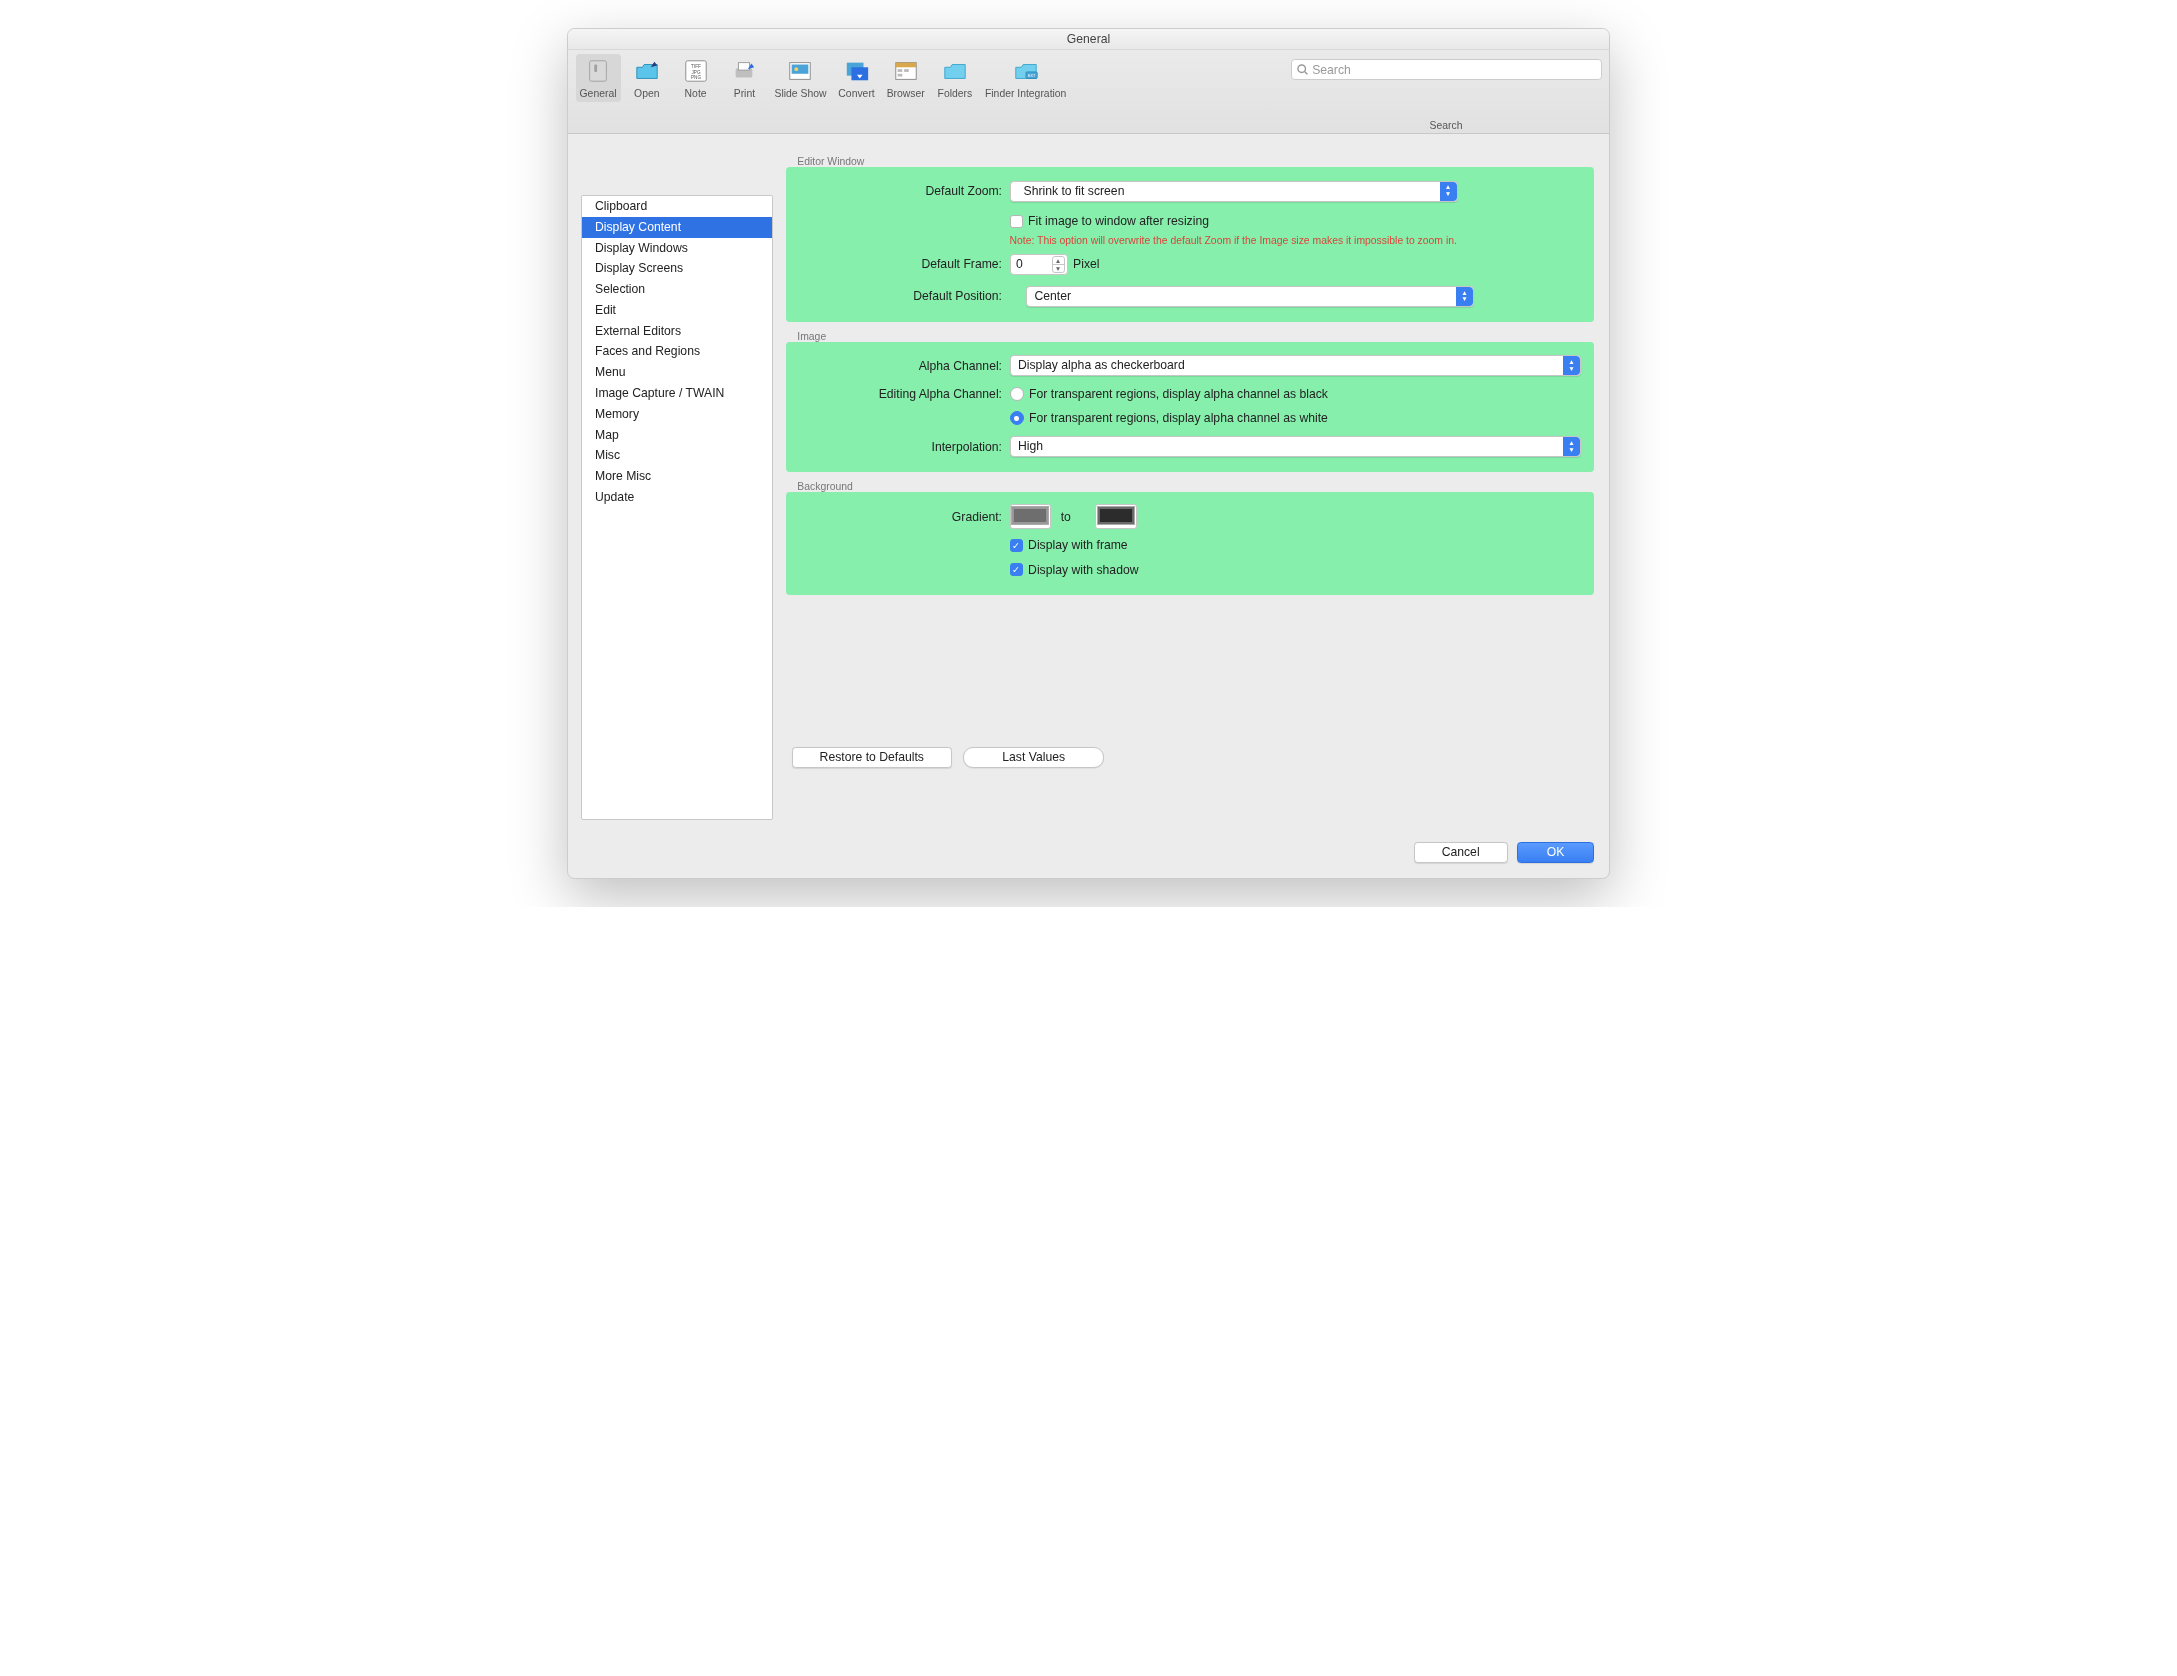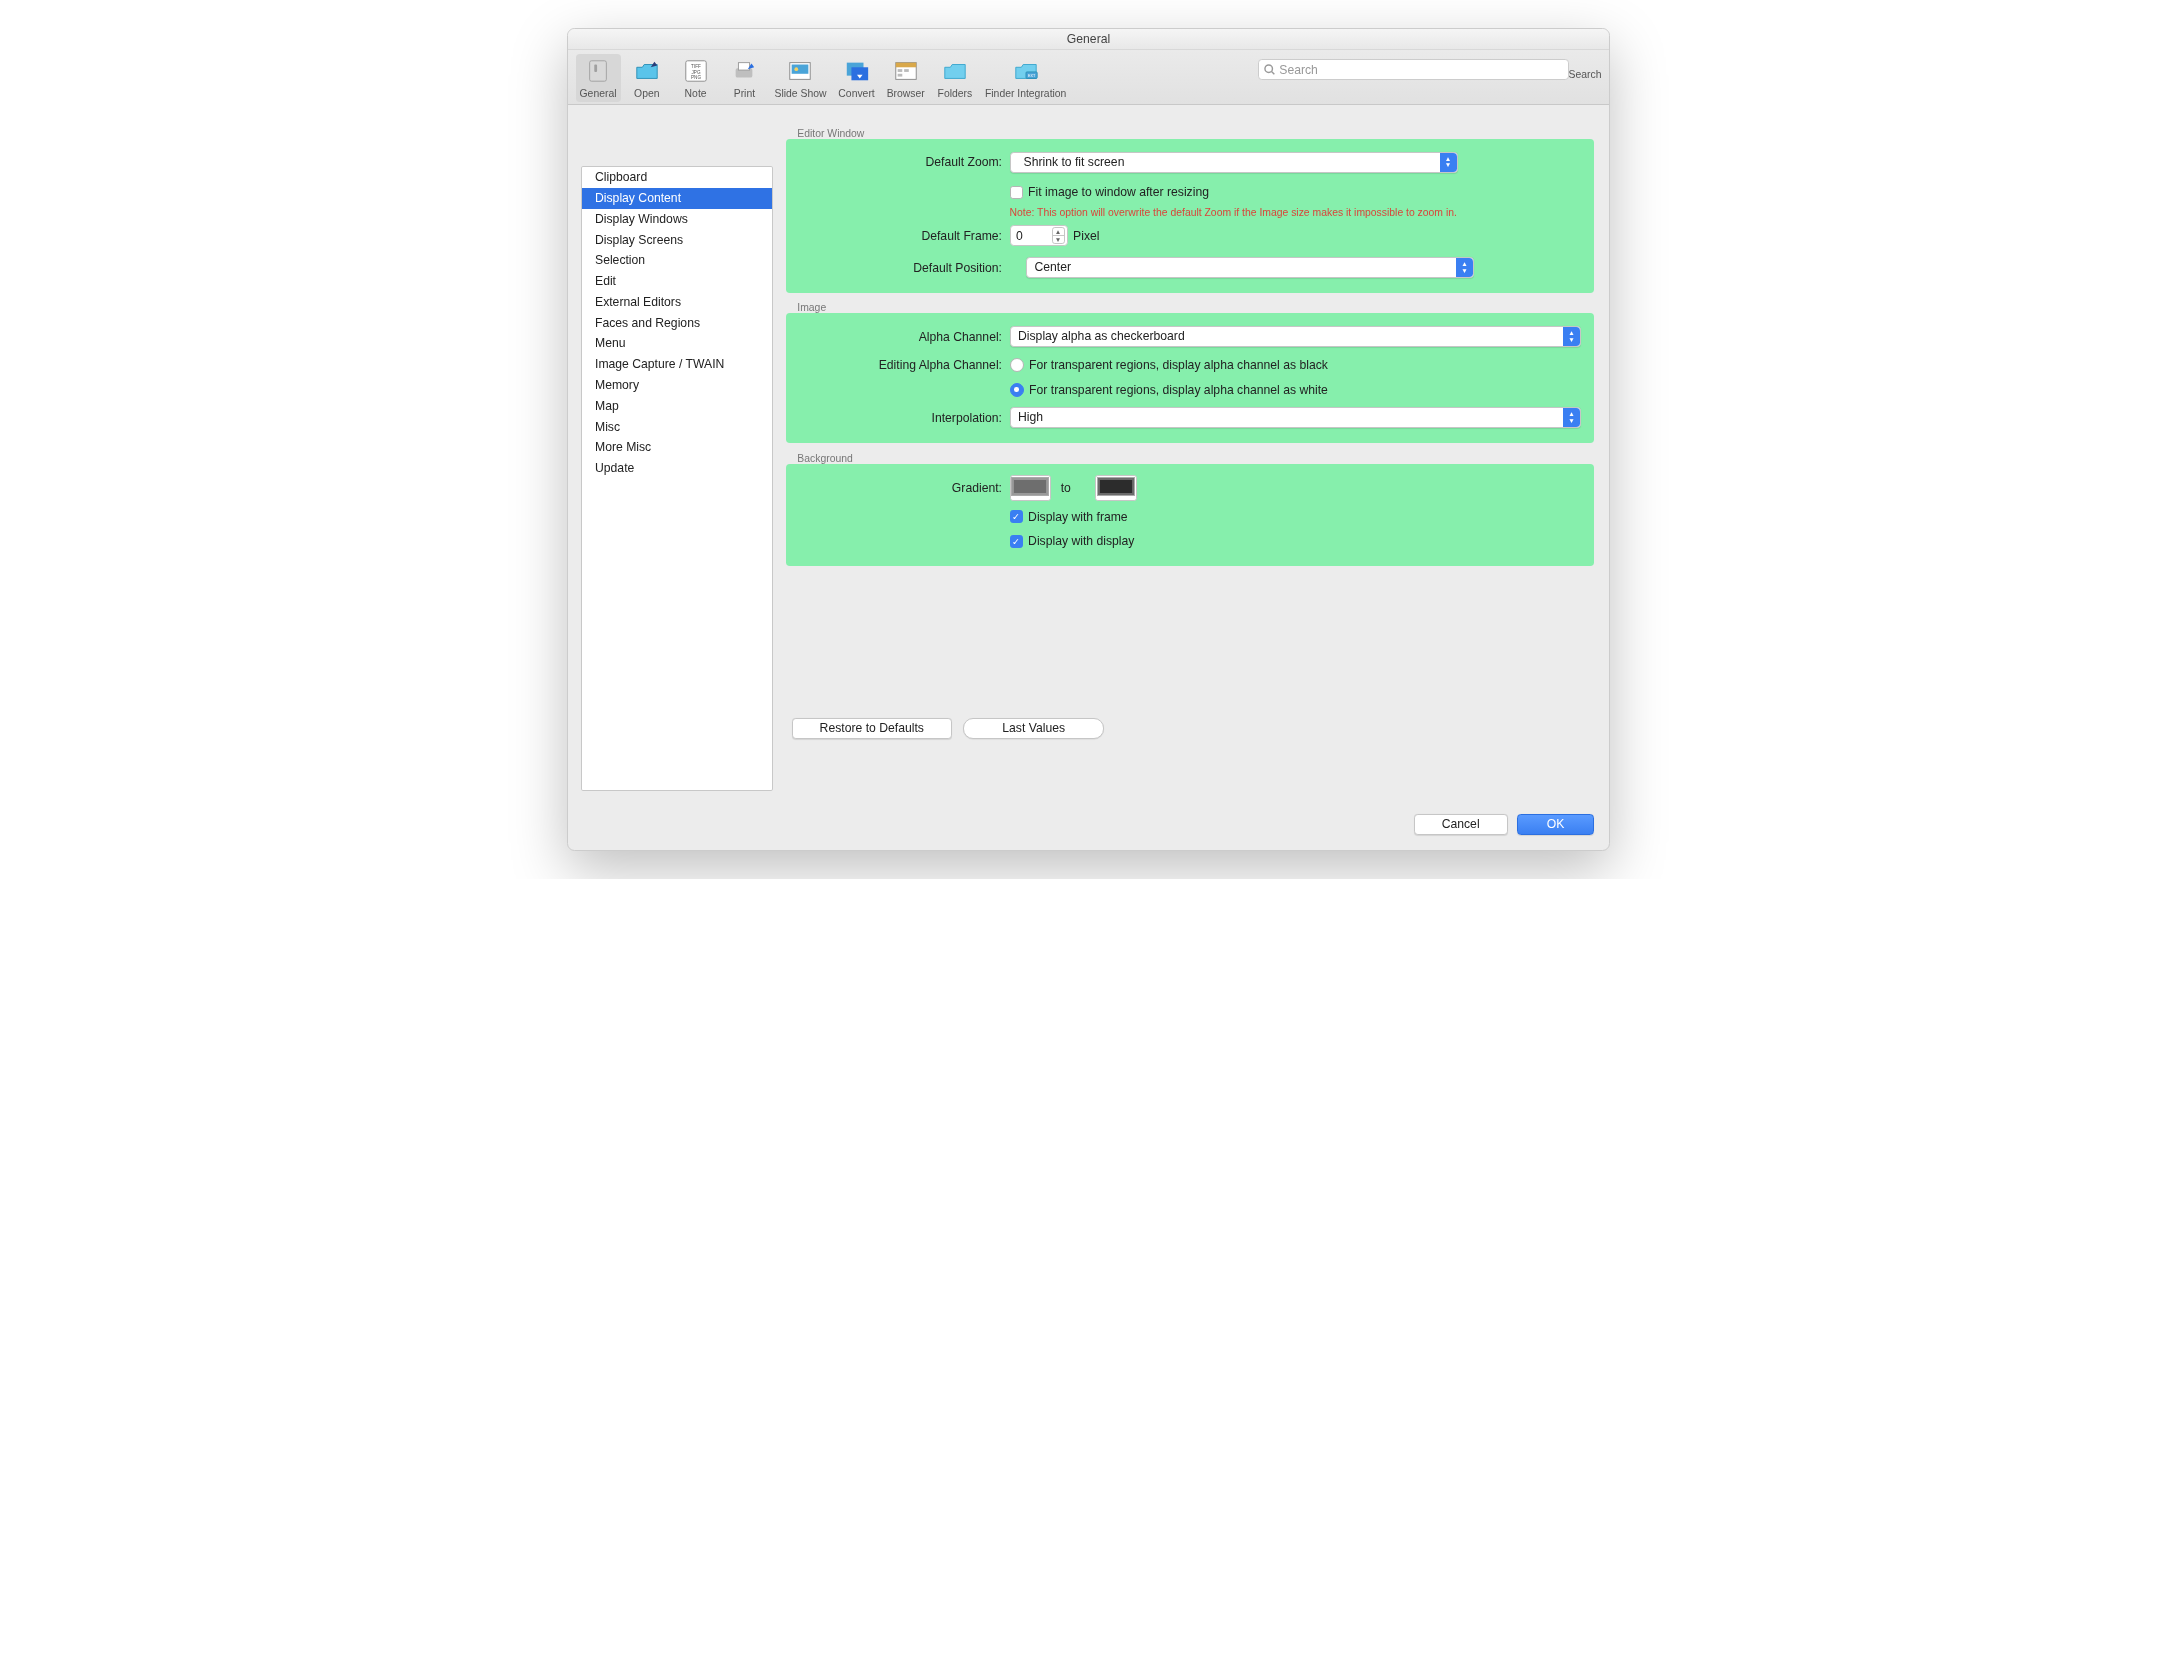--- a/index.html
+++ b/index.html
@@ -52,22 +52,23 @@
     background: #d7d7d7;
   }
   .tb-icon {
     width: 30px;
     height: 30px;
     margin-bottom: 1.9px;
     display:flex;align-items:center;justify-content:center;
   }
   .toolbar .spacer { flex: 1; }
   .search-wrapper {
-    display:flex;align-items:flex-end;
+    display:flex;flex-direction:column;align-items:center;
     padding-top:5.6px;
+    gap:36px;
   }
   .search-box {
     width: 311px;
     height: 21px;
     border: 0.9px solid #ccc;
     border-radius: 3.8px;
     background: #fff;
     display:flex;align-items:center;
     padding: 0 5.6px;
     gap:3.8px;
@@ -488,21 +489,21 @@
               <div class="row-label"></div>
               <div class="row-control">
                 <span class="mac-checkbox checked">✓</span>
                 <span>Display with frame</span>
               </div>
             </div>
             <div class="row">
               <div class="row-label"></div>
               <div class="row-control">
                 <span class="mac-checkbox checked">✓</span>
-                <span>Display with display</span>
+                <span>Display with shadow</span>
               </div>
             </div>
           </div>
 
         </div>
         <div class="button-bar" style="padding-left:5.6px;">
           <div class="mac-button">Restore to Defaults</div>
           <div class="mac-button" style="min-width:141px;border-radius:10px;">Last Values</div>
         </div>
       </div>

